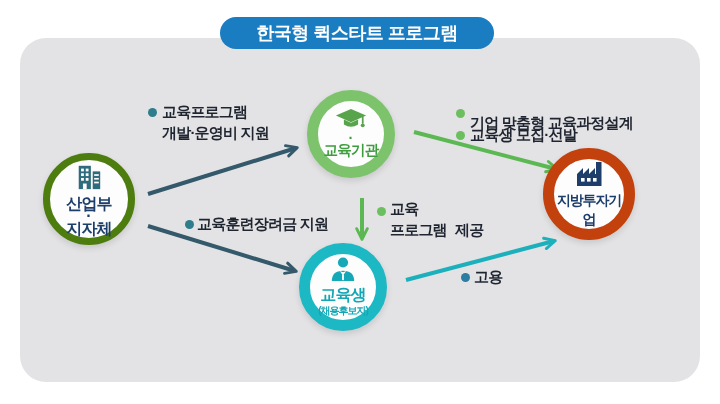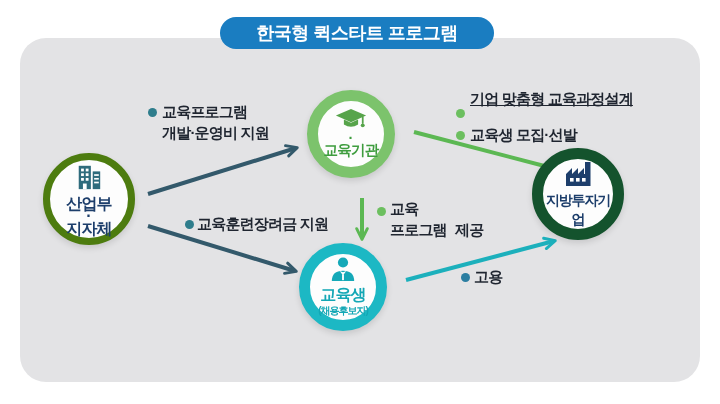--- a/index.html
+++ b/index.html
@@ -35,21 +35,21 @@
   }
   .node .nline { font-weight:bold; letter-spacing:-0.8px; line-height:19px; }
   .node .dot-line { font-weight:bold; line-height:6px; font-size:13px; }
 
   .node-ministry { left:43px; top:153px; width:92px; height:92px; border:7px solid #4d7c0f;justify-content:flex-end; }
   .node-ministry .nline, .node-ministry .dot-line { color:#1d3e6b; font-size:16px; }
 
   .node-institute { left:307px; top:90px; width:88px; height:88px; border:11px solid #7cc36c; }
   .node-institute .nline, .node-institute .dot-line { color:#3f9d3f; font-size:14.5px; }
 
-  .node-company { left:532px; top:148px; width:92px; height:92px; border:11px solid #14532d; }
+  .node-company { left:543px; top:148px; width:92px; height:92px; border:11px solid #c2410c; }
   .node-company .nline { color:#1d3e6b; font-size:14px; letter-spacing:-1.2px; }
 
   .node-trainee { left:299px; top:243px; width:88px; height:88px; border:11px solid #1cb8c4; }
   .node-trainee .nline { color:#13a7b5; font-size:16px; }
   .node-trainee .sub { color:#13a7b5; font-size:10px; font-weight:bold; letter-spacing:-1px; line-height:14px; }
 
   .node .icon { margin-bottom:3px; line-height:0; }
 
   .elabel {
     position:absolute; z-index:2;
@@ -155,21 +155,21 @@
     <span class="sub">(채용후보자)</span>
   </div>
 
   <span class="bullet bullet-teal" style="left:148px; top:108px;"></span>
   <div class="elabel" style="left:162px; top:101px;">
     <div>교육프로그램</div>
     <div>개발·운영비 지원</div>
   </div>
 
   <span class="bullet bullet-green" style="left:456px; top:109px;"></span>
-  <div class="elabel" style="left:470px; top:88px;text-decoration:underline;">기업 맞춤형 교육과정설계</div>
+  <div class="elabel" style="left:470px; top:112px;">기업 맞춤형 교육과정설계</div>
 
   <span class="bullet bullet-green" style="left:456px; top:131px;"></span>
   <div class="elabel" style="left:470px; top:124px;">교육생 모집·선발</div>
 
   <span class="bullet bullet-green" style="left:377px; top:207px;"></span>
   <div class="elabel" style="left:390px; top:200px;font-family:Liberation Mono, monospace;">
     <div>교육</div>
     <div>프로그램 제공</div>
   </div>
 

